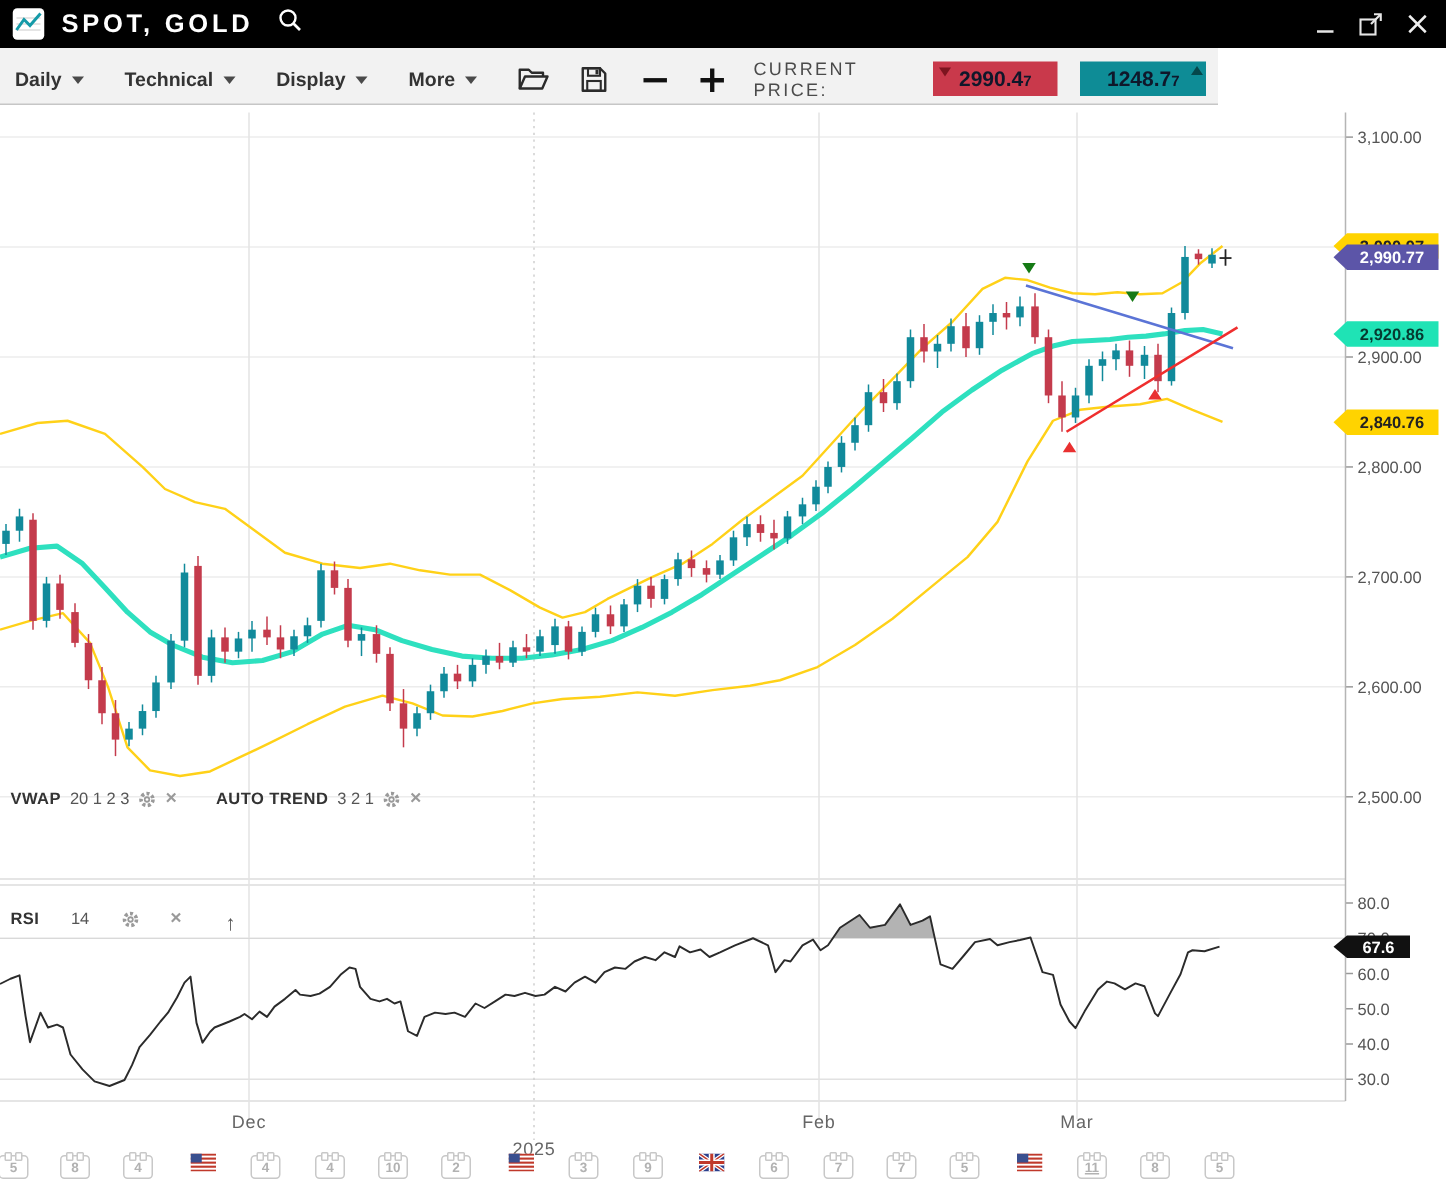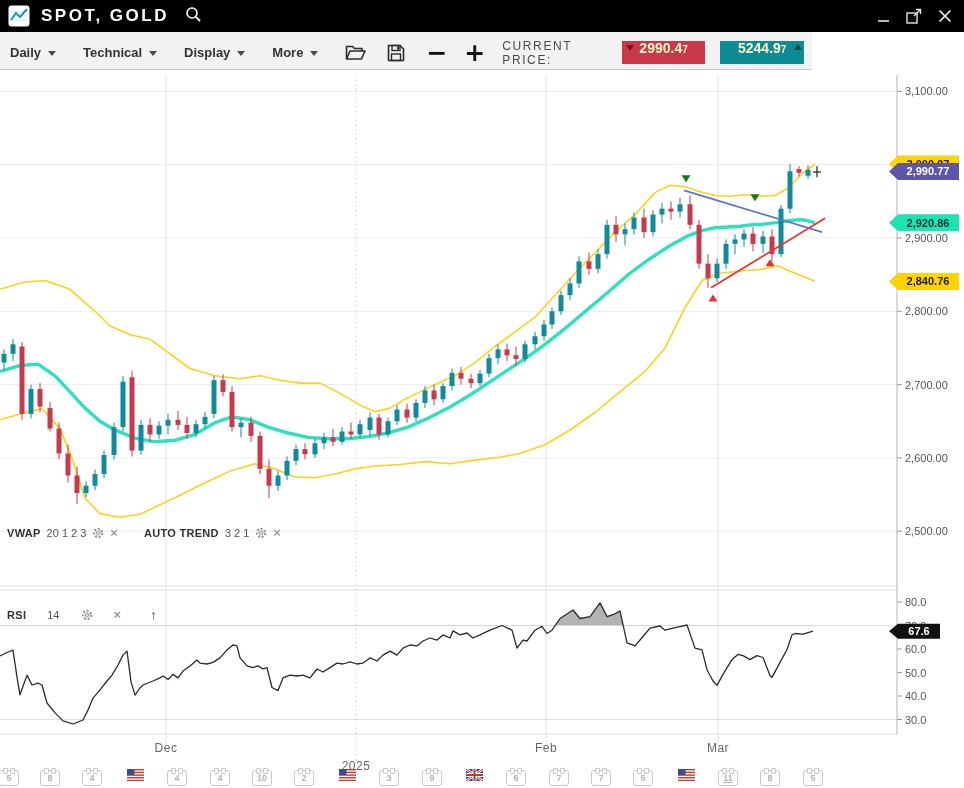--- a/index.html
+++ b/index.html
@@ -20,36 +20,36 @@
            border-bottom:1px solid #c6c6c6;display:flex;align-items:center;
            padding:4px 8px 0 10px;box-sizing:border-box;}
   .menu{display:flex;align-items:center;gap:7px;margin-right:27px;cursor:pointer;}
   .menu .lbl{font-size:13px;font-weight:bold;color:#333;}
   .caret{width:0;height:0;border-left:4.5px solid transparent;border-right:4.5px solid transparent;
          border-top:5px solid #4a4a4a;margin-top:2px;}
   .tbicon{margin-right:21px;cursor:pointer;display:flex;align-items:center;}
   .zoombtn{font-size:25px;font-weight:bold;color:#111;line-height:20px;margin-right:17px;cursor:pointer;
            font-family:"DejaVu Sans",sans-serif;}
   .cp-label{margin-left:auto;font-size:12px;color:#4a4a4a;letter-spacing:1.6px;margin-right:0;}
-  .badge{position:relative;width:87px;height:23px;line-height:15px;text-align:center;color:#fef9c3;
+  .badge{position:relative;width:87px;height:23px;line-height:23px;text-align:center;color:#0f172a;
          font-size:14px;font-weight:bold;cursor:default;}
   .badge.bid{background:#c9394b;margin-right:15px;}
   .badge.ask{background:#0e8c96;}
   .badge .pip{font-size:10px;font-weight:bold;}
   .arr{position:absolute;width:0;height:0;border-left:4.5px solid transparent;border-right:4.5px solid transparent;}
   .arr.down{border-top:6px solid #7d141f;left:4px;top:4px;}
   .arr.up{border-bottom:6px solid #05474b;right:2px;top:3px;}
 
   
   #chart-svg{position:absolute;left:0;top:70px;}
   .ax{font-size:11px;fill:#555;font-family:"Liberation Sans",sans-serif;}
   .mx{font-size:12px;fill:#666;font-family:"Liberation Sans",sans-serif;text-anchor:middle;letter-spacing:0.5px;}
   .tagtext{font-size:11px;font-weight:bold;font-family:"Liberation Sans",sans-serif;text-anchor:middle;}
 
-  .indrow{position:absolute;display:flex;align-items:center;gap:6px;font-size:11px;color:#555;z-index:5;}
+  .indrow{position:absolute;display:flex;align-items:flex-start;gap:6px;font-size:11px;color:#555;z-index:5;}
   .indrow .nm{font-weight:bold;color:#333;letter-spacing:0.3px;}
   .indrow .xbtn{color:#9a9a9a;font-weight:bold;font-size:13px;line-height:10px;cursor:pointer;}
   .indrow .uparr{color:#555;font-size:14px;margin-left:8px;cursor:pointer;}
   .indrow .gearbtn{cursor:pointer;display:flex;align-items:center;}
   .gap18{width:14px;}
   #vwap-row{left:7px;top:527px;}
   #rsi-row{left:7px;top:607px;gap:21px;}
 
   
   .cal{position:absolute;width:18px;height:14px;border:1px solid #c8c8c8;border-radius:3px;background:#fff;
@@ -134,21 +134,21 @@
       </svg>
     </span>
     <span class="zoombtn">−</span>
     <span class="zoombtn">+</span>
     <span class="cp-label">CURRENT PRICE:</span>
     <span class="badge bid">
       <span class="arr down"></span>
       <span>2990.4</span><span class="pip">7</span>
     </span>
     <span class="badge ask">
-      <span>5244.9</span><span class="pip">7</span>
+      <span>1248.7</span><span class="pip">7</span>
       <span class="arr up"></span>
     </span>
   </div>
 
   <svg id="chart-svg" width="964" height="718" viewBox="0 0 964 718">
       <g>
         <line x1="0" y1="21.400000000000006" x2="897" y2="21.400000000000006" stroke="#ececec"></line>
         <line x1="0" y1="94.7" x2="897" y2="94.7" stroke="#ececec"></line>
         <line x1="0" y1="168" x2="897" y2="168" stroke="#ececec"></line>
         <line x1="0" y1="241.3" x2="897" y2="241.3" stroke="#ececec"></line>

